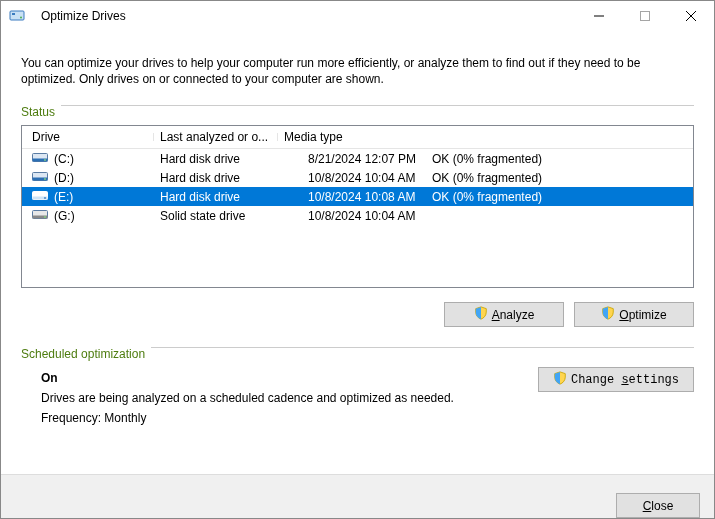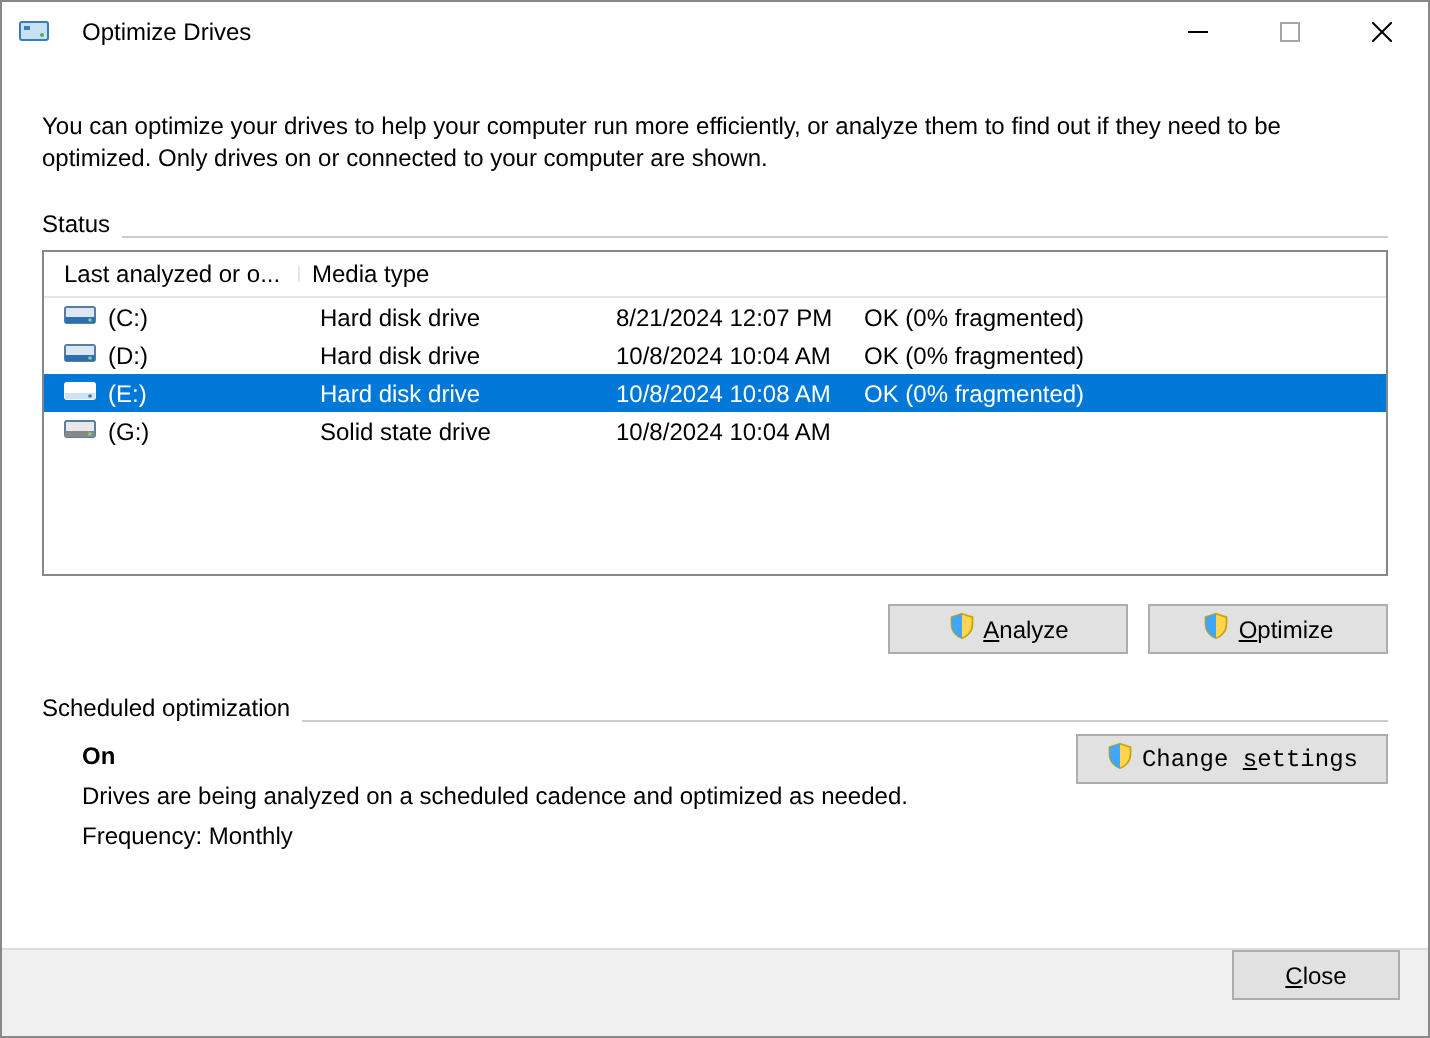--- a/index.html
+++ b/index.html
@@ -37,23 +37,23 @@
 
   .content {
     padding: 8px 20px 0 20px;
   }
   .intro {
     margin: 16px 0 18px 0;
     line-height: 1.35;
   }
   .section-label {
     display: flex;
-    align-items: flex-end;
+    align-items: flex-start;
     margin-bottom: 6px;
-    color: #000000;
+    color: #4d7c0f;
   }
   .section-label .line {
     flex: 1;
     height: 1px;
     background: #ccc;
     margin-left: 6px;
   }
 
   .drive-table {
     border: 1px solid #828790;
@@ -140,21 +140,21 @@
     top: 0;
   }
   .change-settings-wrap .win-button { min-width: 130px; padding: 0 14px; font-family: Liberation Mono, monospace; }
 
   .footer {
     position: absolute;
     bottom: 0; left: 0; right: 0;
     background: #f0f0f0;
     height: 44px;
     display: flex;
-    align-items: flex-start;
+    align-items: flex-end;
     justify-content: flex-end;
     padding: 0 14px;
     border-top: 1px solid #ddd;
   }
   .footer .win-button { min-width: 84px; }
   u { text-decoration: underline; }
 </style>
 </head>
 <body>
 
@@ -190,20 +190,21 @@
 <div class="content">
   <div class="intro">You can optimize your drives to help your computer run more efficiently, or analyze them to find out if they need to be optimized. Only drives on or connected to your computer are shown.</div>
 
   <div class="section-label">
     <span>Status</span>
     <span class="line"></span>
   </div>
 
   <div class="drive-table">
     <div class="thead">
+      <div class="col col-drive">Drive</div>
       <div class="col col-last">Last analyzed or o...</div>
       <div class="col col-media">Media type</div>
     </div>
     <div class="tbody" id="tbody">
         <div class="row">
           <div class="col col-drive">
             <span><svg class="drive-icon" viewBox="0 0 16 12">
     <rect x="0.5" y="2.5" width="15" height="8" rx="1" fill="#dce7f3" stroke="#5a7ca3"></rect>
     <rect x="0.5" y="7.5" width="15" height="3" fill="#2c6fb3"></rect>
     <circle cx="13" cy="9" r="0.9" fill="#7fd47f"></circle>

